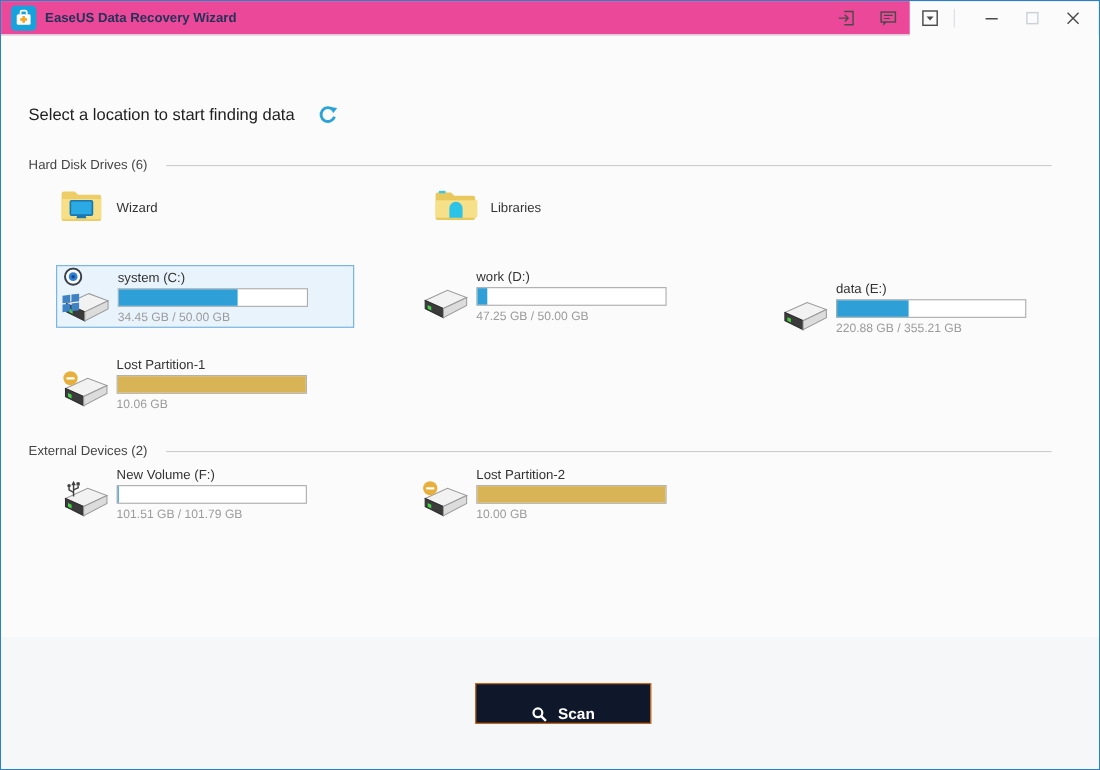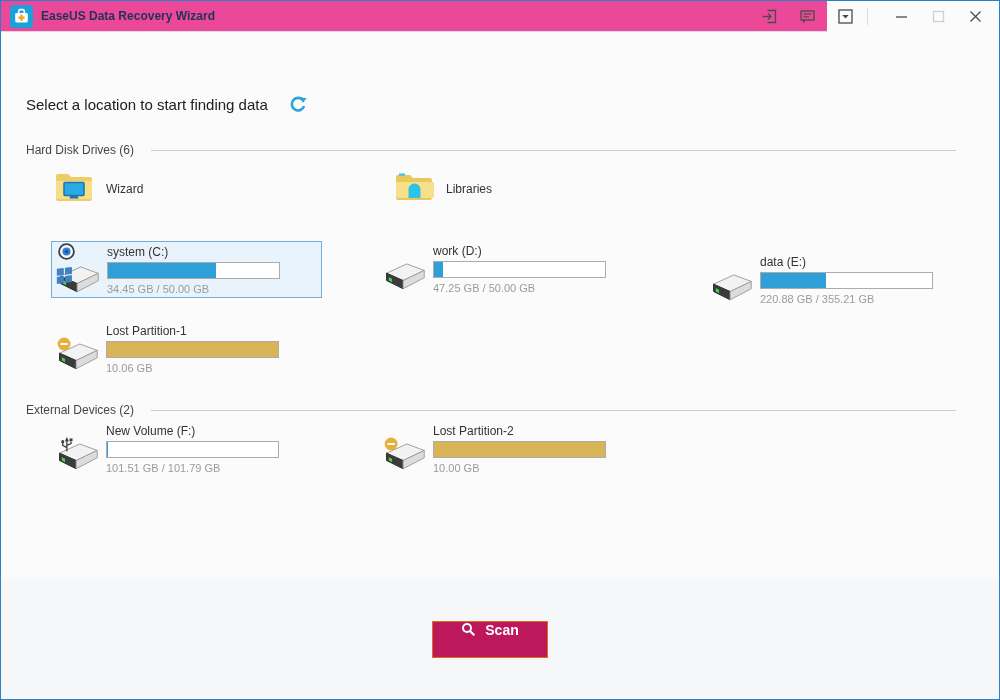--- a/index.html
+++ b/index.html
@@ -54,23 +54,23 @@
     position:absolute; left:55px; top:20px; width:173px; height:17px;
     background:#ffffff; border:1px solid #ababab;
   }
   .fill { height:100%; width:0%; }
   .drive-size { position:absolute; left:55px; top:41px; font-size:11px; color:#9b9b9b; }
   
   .content-bg { position:absolute; left:0; top:31px; width:998px; height:547px; background:#fbfbfb; z-index:0; }
   .bottom-bg  { position:absolute; left:0; top:578px; width:998px; height:120px; background:#f6f7f8; z-index:0; }
   
   .scan-btn {
-    position:absolute; left:431px; top:620px; width:116px; height:37px;
-    background:#be185d; border:1px solid #dd6e16;
-    display:flex; align-items:flex-start; justify-content:center; gap:9px;
+    position:absolute; left:431px; top:620px; width:160px; height:37px;
+    background:#0f172a; border:1px solid #dd6e16;
+    display:flex; align-items:flex-end; justify-content:center; gap:9px;
     cursor:pointer; z-index:2;
   }
   .scan-label { color:#ffffff; font-size:14px; font-weight:bold; }
   svg { display:block; }
 </style>
 </head>
 <body>
 
 <div class="content-bg"></div>
 <div class="bottom-bg"></div>

